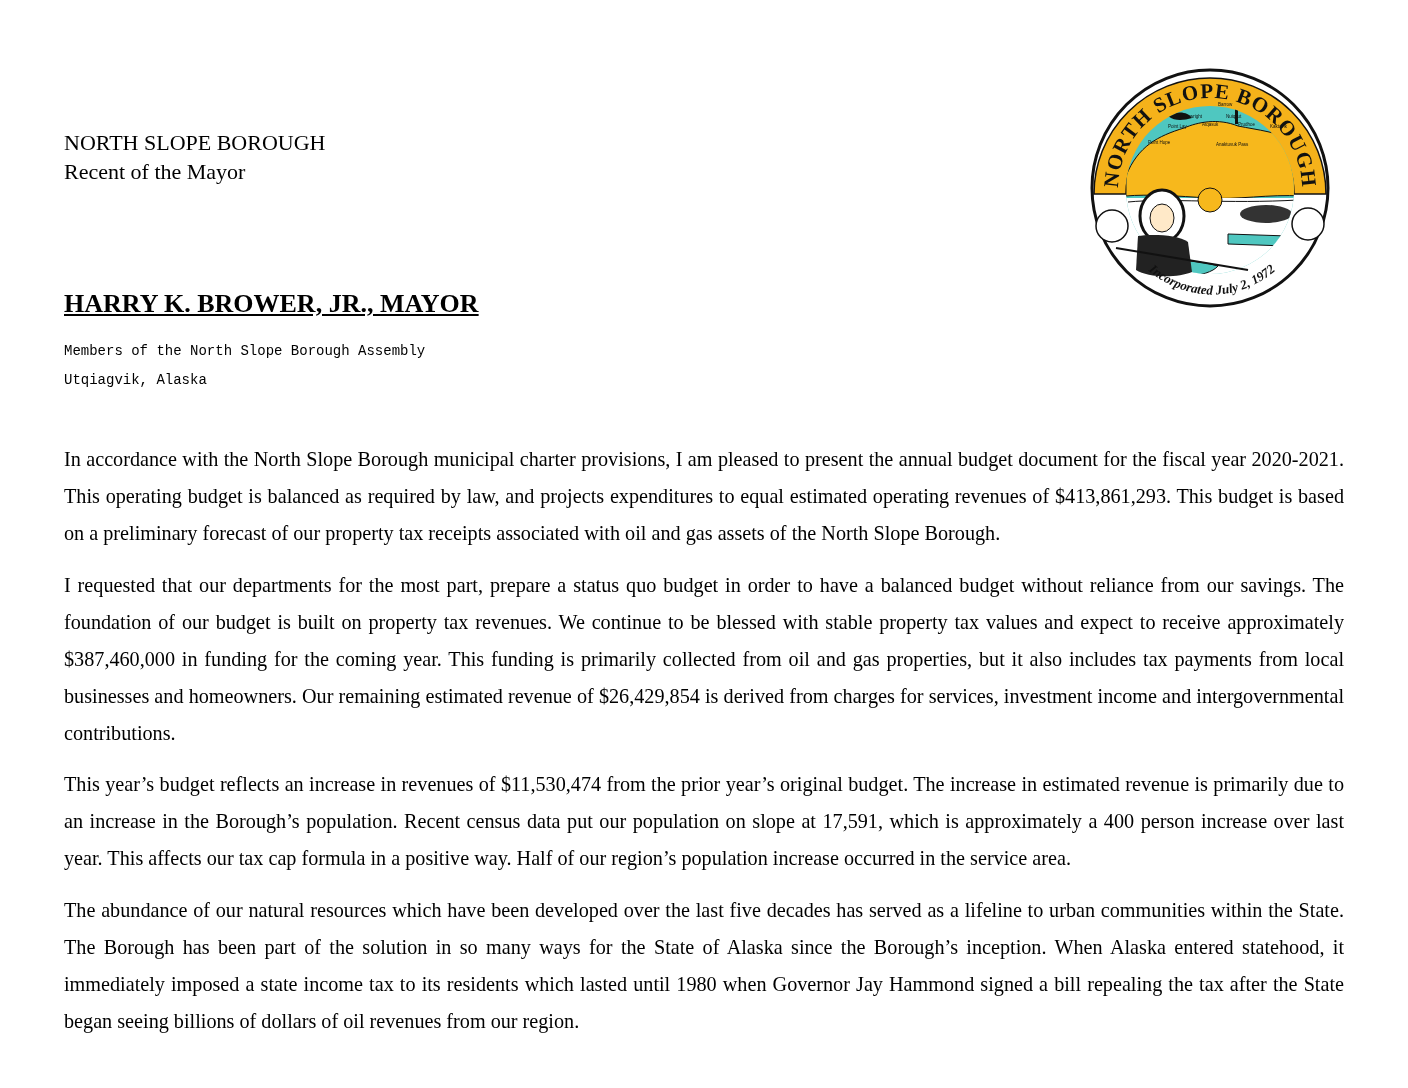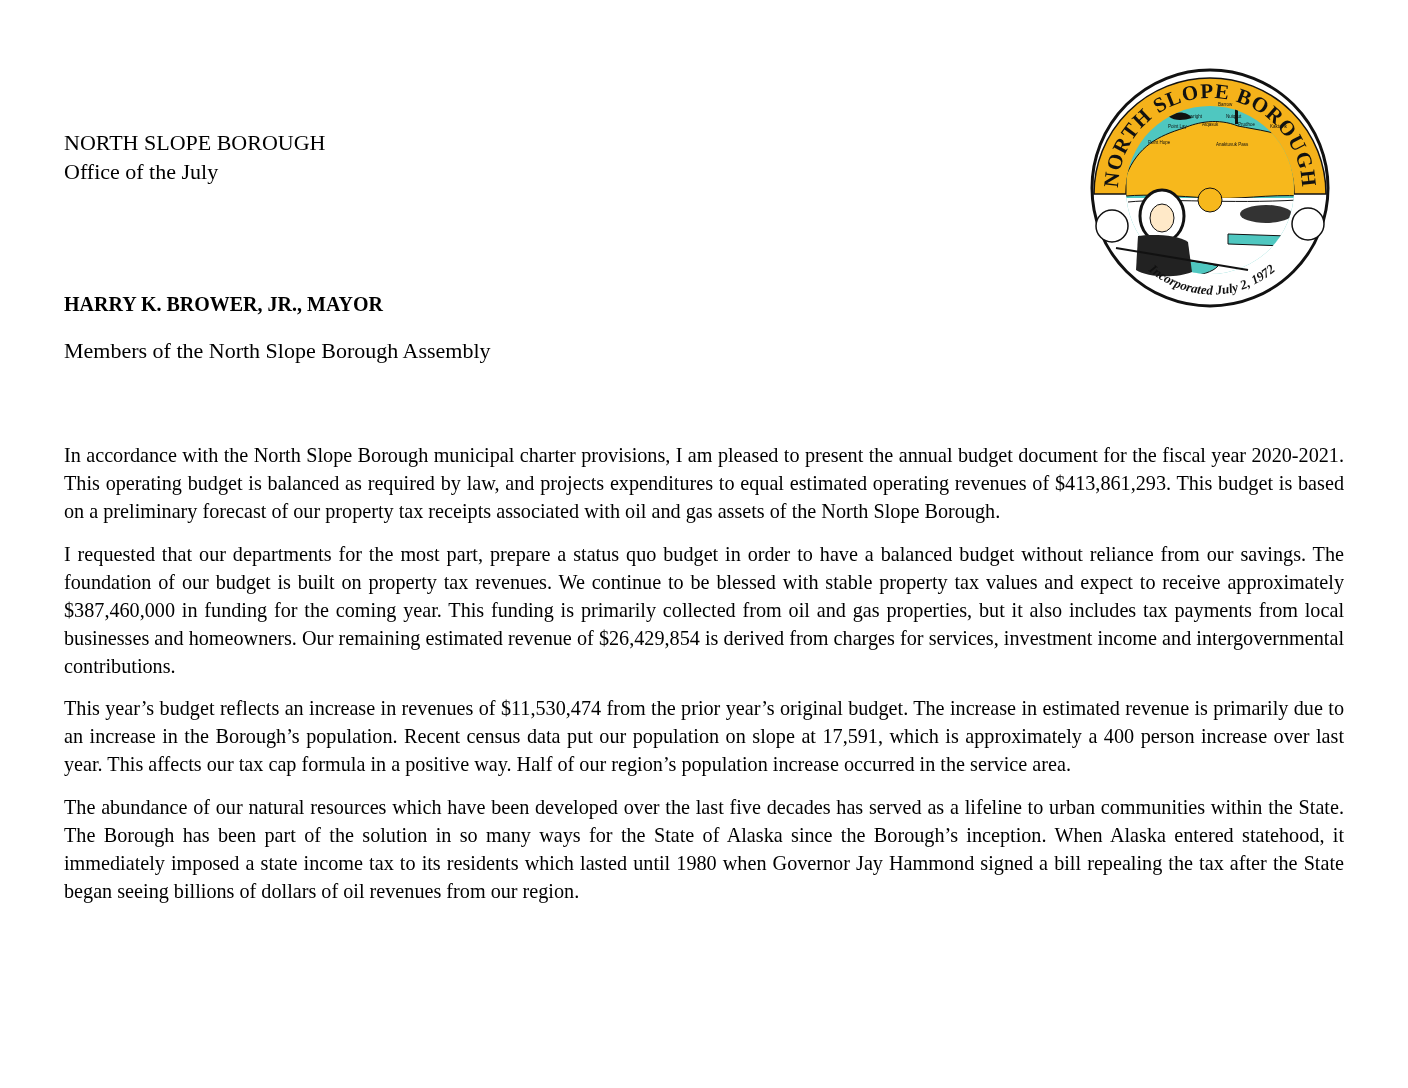--- a/index.html
+++ b/index.html
@@ -8,45 +8,46 @@
     font-family: "Liberation Serif", "DejaVu Serif", serif;
     color: #000000;
   }
   .address {
     position: absolute; left: 64px; top: 129px;
     font-size: 22px; line-height: 28.5px;
   }
   .address div { white-space: nowrap; }
   .mayor {
     position: absolute; left: 64px; top: 290px;
-    font-size: 20px; font-weight: bold; line-height: 28px;
+    font-size: 26px; font-weight: bold; line-height: 28px;
     white-space: nowrap;
+    text-decoration: underline;
   }
   .recipient {
     position: absolute; left: 64px; top: 337px;
-    font-size: 22px; line-height: 28.5px;
+    font-size: 14px; line-height: 28.5px; font-family: Liberation Mono, monospace;
   }
   .recipient div { white-space: nowrap; }
   .body-text {
     position: absolute; left: 64px; top: 441px; width: 1280px;
-    font-size: 20.2px; line-height: 28px;
+    font-size: 20.2px; line-height: 37px;
     text-align: justify;
   }
   .body-text p { margin: 0 0 14.5px 0; }
   .seal {
     position: absolute; left: 1088px; top: 66px; width: 244px; height: 244px;
   }
   .seal svg { width: 100%; height: 100%; display: block; }
 </style>
 </head>
 <body>
 
 <div class="address">
   <div>NORTH SLOPE BOROUGH</div>
-  <div>Office of the July</div>
+  <div>Recent of the Mayor</div>
 </div>
 
 <div class="seal">
   <svg viewBox="0 0 244 244" xmlns="http://www.w3.org/2000/svg">
     <defs>
       <path id="arcTop" d="M 30 124 A 92 92 0 0 1 214 124"></path>
       <path id="arcBot" d="M 52 196 A 96 96 0 0 0 196 196"></path>
       <clipPath id="inner">
           <circle cx="122" cy="124" r="84"></circle>
         </clipPath>
@@ -93,20 +94,21 @@
     <text font-family="Liberation Serif, serif" font-style="italic" font-weight="bold" font-size="13" fill="#111">
       <textPath href="#arcBot" startOffset="50%" text-anchor="middle">Incorporated July 2, 1972</textPath>
     </text>
   </svg>
 </div>
 
 <div class="mayor">HARRY K. BROWER, JR., MAYOR</div>
 
 <div class="recipient">
   <div>Members of the North Slope Borough Assembly</div>
+  <div>Utqiagvik, Alaska</div>
 </div>
 
 <div class="body-text">
   <p>In accordance with the North Slope Borough municipal charter provisions, I am pleased to present the annual budget document for the fiscal year 2020-2021.  This operating budget is balanced as required by law, and projects expenditures to equal estimated operating revenues of $413,861,293. This budget is based on a preliminary forecast of our property tax receipts associated with oil and gas assets of the North Slope Borough.</p>
   <p>I requested that our departments for the most part, prepare a status quo budget in order to have a balanced budget without reliance from our savings. The foundation of our budget is built on property tax revenues. We continue to be blessed with stable property tax values and expect to receive approximately $387,460,000 in funding for the coming year.  This funding is primarily collected from oil and gas properties, but it also includes tax payments from local businesses and homeowners.  Our remaining estimated revenue of $26,429,854 is derived from charges for services, investment income and intergovernmental contributions.</p>
   <p>This year’s budget reflects an increase in revenues of $11,530,474 from the prior year’s original budget.  The increase in estimated revenue is primarily due to an increase in the Borough’s population.  Recent census data put our population on slope at 17,591, which is approximately a 400 person increase over last year. This affects our tax cap formula in a positive way. Half of our region’s population increase occurred in the service area.</p>
   <p>The abundance of our natural resources which have been developed over the last five decades has served as a lifeline to urban communities within the State. The Borough has been part of the solution in so many ways for the State of Alaska since the Borough’s inception. When Alaska entered statehood, it immediately imposed a state income tax to its residents which lasted until 1980 when Governor Jay Hammond signed a bill repealing the tax after the State began seeing billions of dollars of oil revenues from our region.</p>
 </div>
 
 </body></html>

